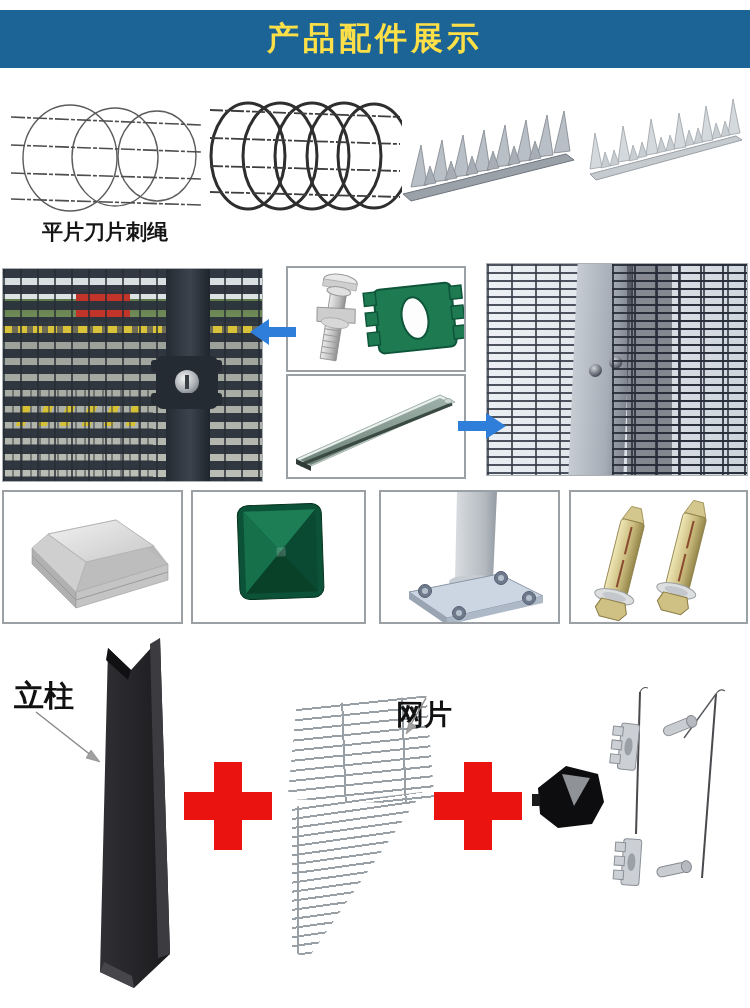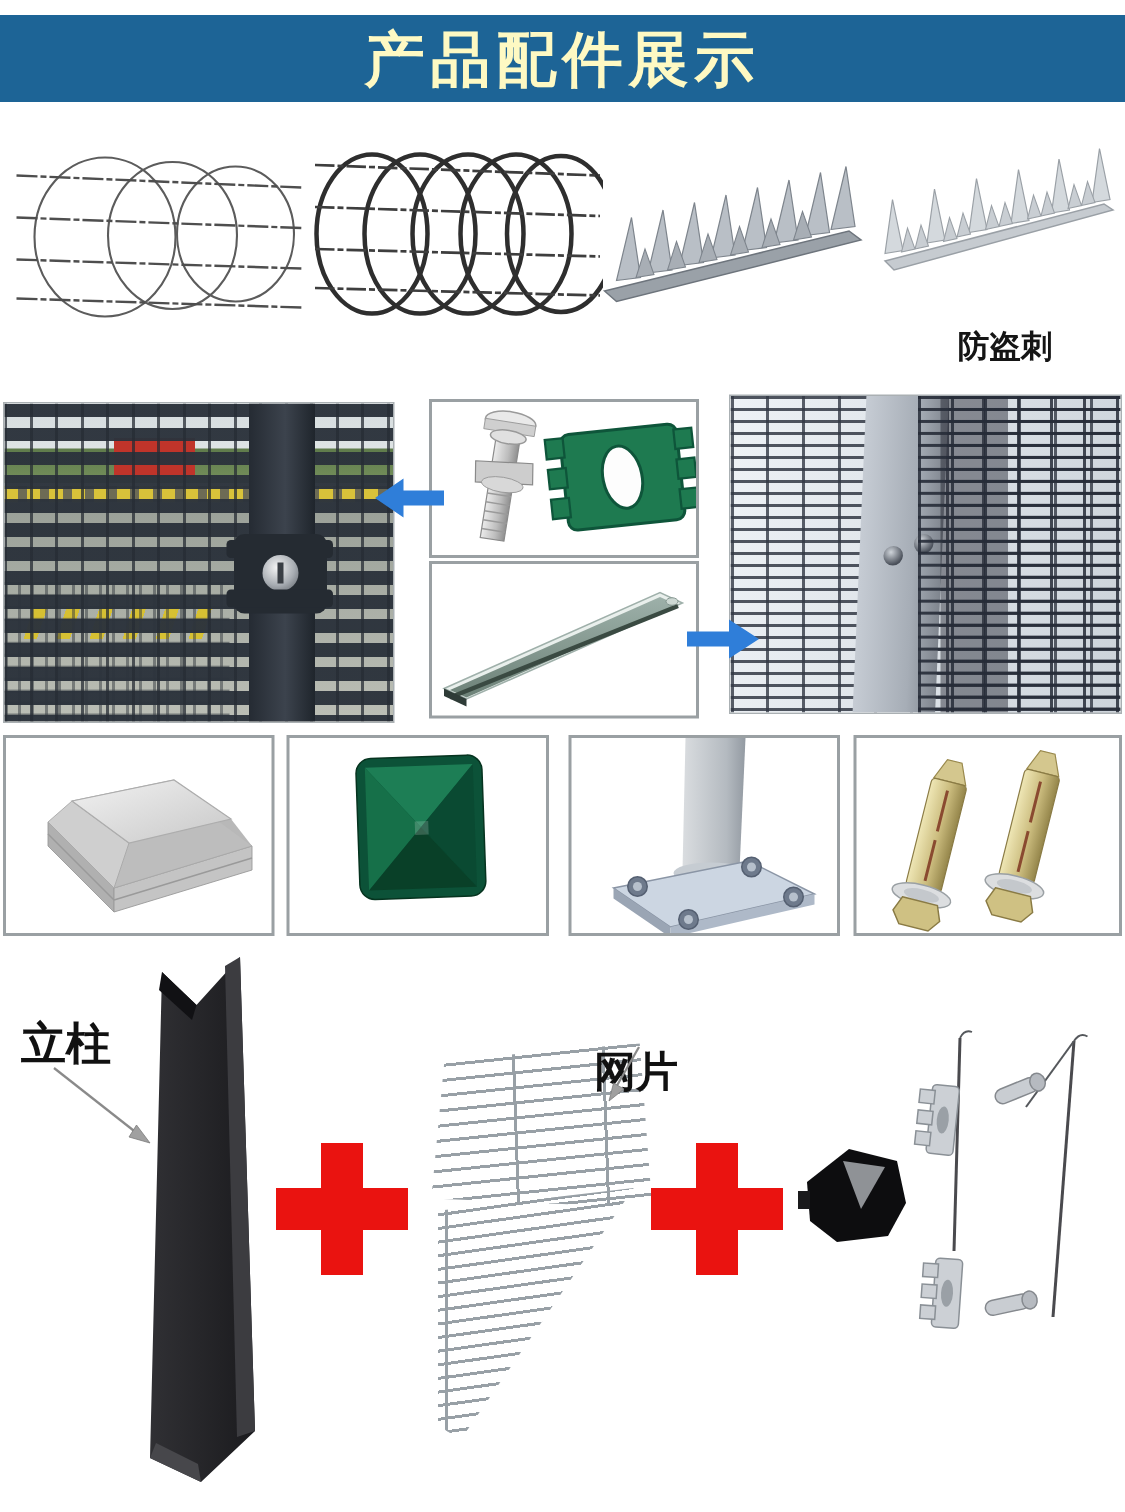--- a/index.html
+++ b/index.html
@@ -2,21 +2,21 @@
 <html><head>
 <meta charset="utf-8">
 <style>
   html,body{margin:0;padding:0;background:#fff;}
   #canvas{position:relative;width:750px;height:1008px;background:#fff;overflow:hidden;
           font-family:"Liberation Sans","DejaVu Sans",sans-serif;}
   .abs{position:absolute;}
   
   .banner{left:0;top:10px;width:750px;height:58px;background:#1d6496;
           display:flex;align-items:center;justify-content:center;}
-  .banner span{color:#fef9c3;font-size:40px;font-weight:bold;letter-spacing:4px;}
+  .banner span{color:#fde047;font-size:32px;font-weight:bold;letter-spacing:4px;}
   
   .plabel{top:219px;height:26px;font-size:21px;font-weight:bold;color:#151515;
           text-align:center;line-height:26px;}
   
   .pbox{background:#fff;border:2px solid #9aa0a3;box-sizing:border-box;}
   .photo{background:#fff;border:1px solid #aab0b3;box-sizing:border-box;overflow:hidden;position:absolute;}
   
   .fl-sky{left:0;top:0;width:100%;height:40%;background:linear-gradient(#d5dcde,#eef1f0);}
   .fl-trees{left:0;top:14%;width:100%;height:11%;background:linear-gradient(#5f7b4b,#75905c);}
   .fl-red{left:28%;top:11%;width:21%;height:12%;background:#c0342a;}
@@ -124,21 +124,21 @@
     <path fill="#d4d9dd" stroke="#9aa0a6" stroke-width="0.8" d="
       M4,71 L16,69 L9,35 Z M32,64 L44,62 L37,28 Z M60,57 L72,55 L65,21 Z
       M88,51 L100,49 L93,15 Z M115,44 L127,42 L120,8 Z M142,37 L154,35 L147,1 Z"></path>
     <path fill="#c9ced3" stroke="#9aa0a6" stroke-width="0.7" d="
       M15,70 L24,68 L19,54 Z M24,68 L33,66 L28,52 Z M43,63 L52,61 L47,47 Z
       M52,60 L61,58 L56,44 Z M71,55 L80,53 L75,39 Z M80,53 L89,51 L84,37 Z
       M99,48 L108,46 L103,32 Z M108,46 L117,44 L112,30 Z M126,41 L135,39 L130,25 Z
       M135,39 L144,37 L139,23 Z"></path>
   </svg>
 
-  <div class="abs plabel" style="left:610px;width:120px;">防盗刺</div>
+  <div class="abs plabel" style="left:20px;width:170px;">平片刀片刺绳</div>
 
   <div class="photo" style="left:2px;top:268px;width:261px;height:214px;">
     <div class="abs fl-sky"></div>
     <div class="abs fl-trees"></div>
     <div class="abs fl-red"></div>
     <div class="abs fl-barrier"></div>
     <div class="abs fl-ground"></div>
     <div class="abs fl-marks"></div>
     <div class="abs fl-lowmesh"></div>
     <div class="abs fl-bars"></div>

